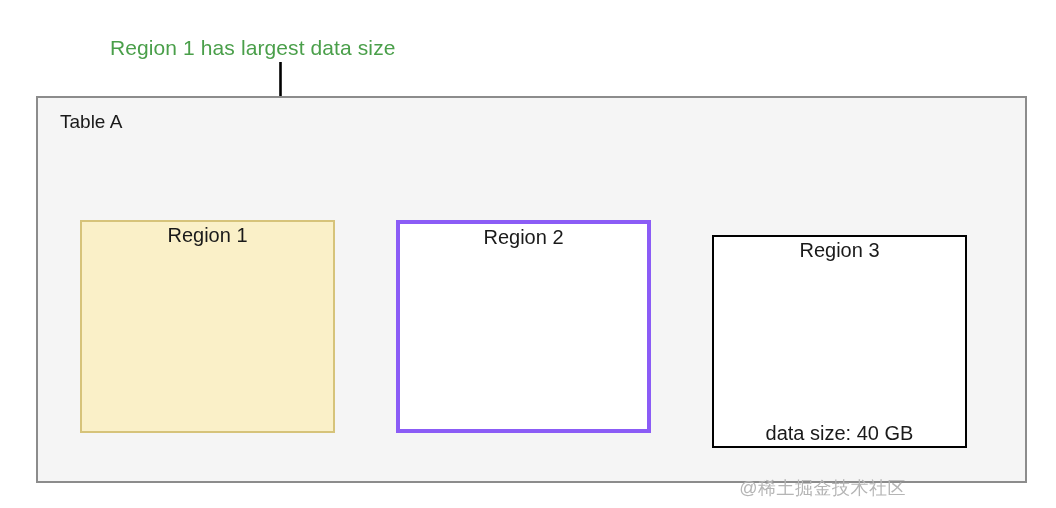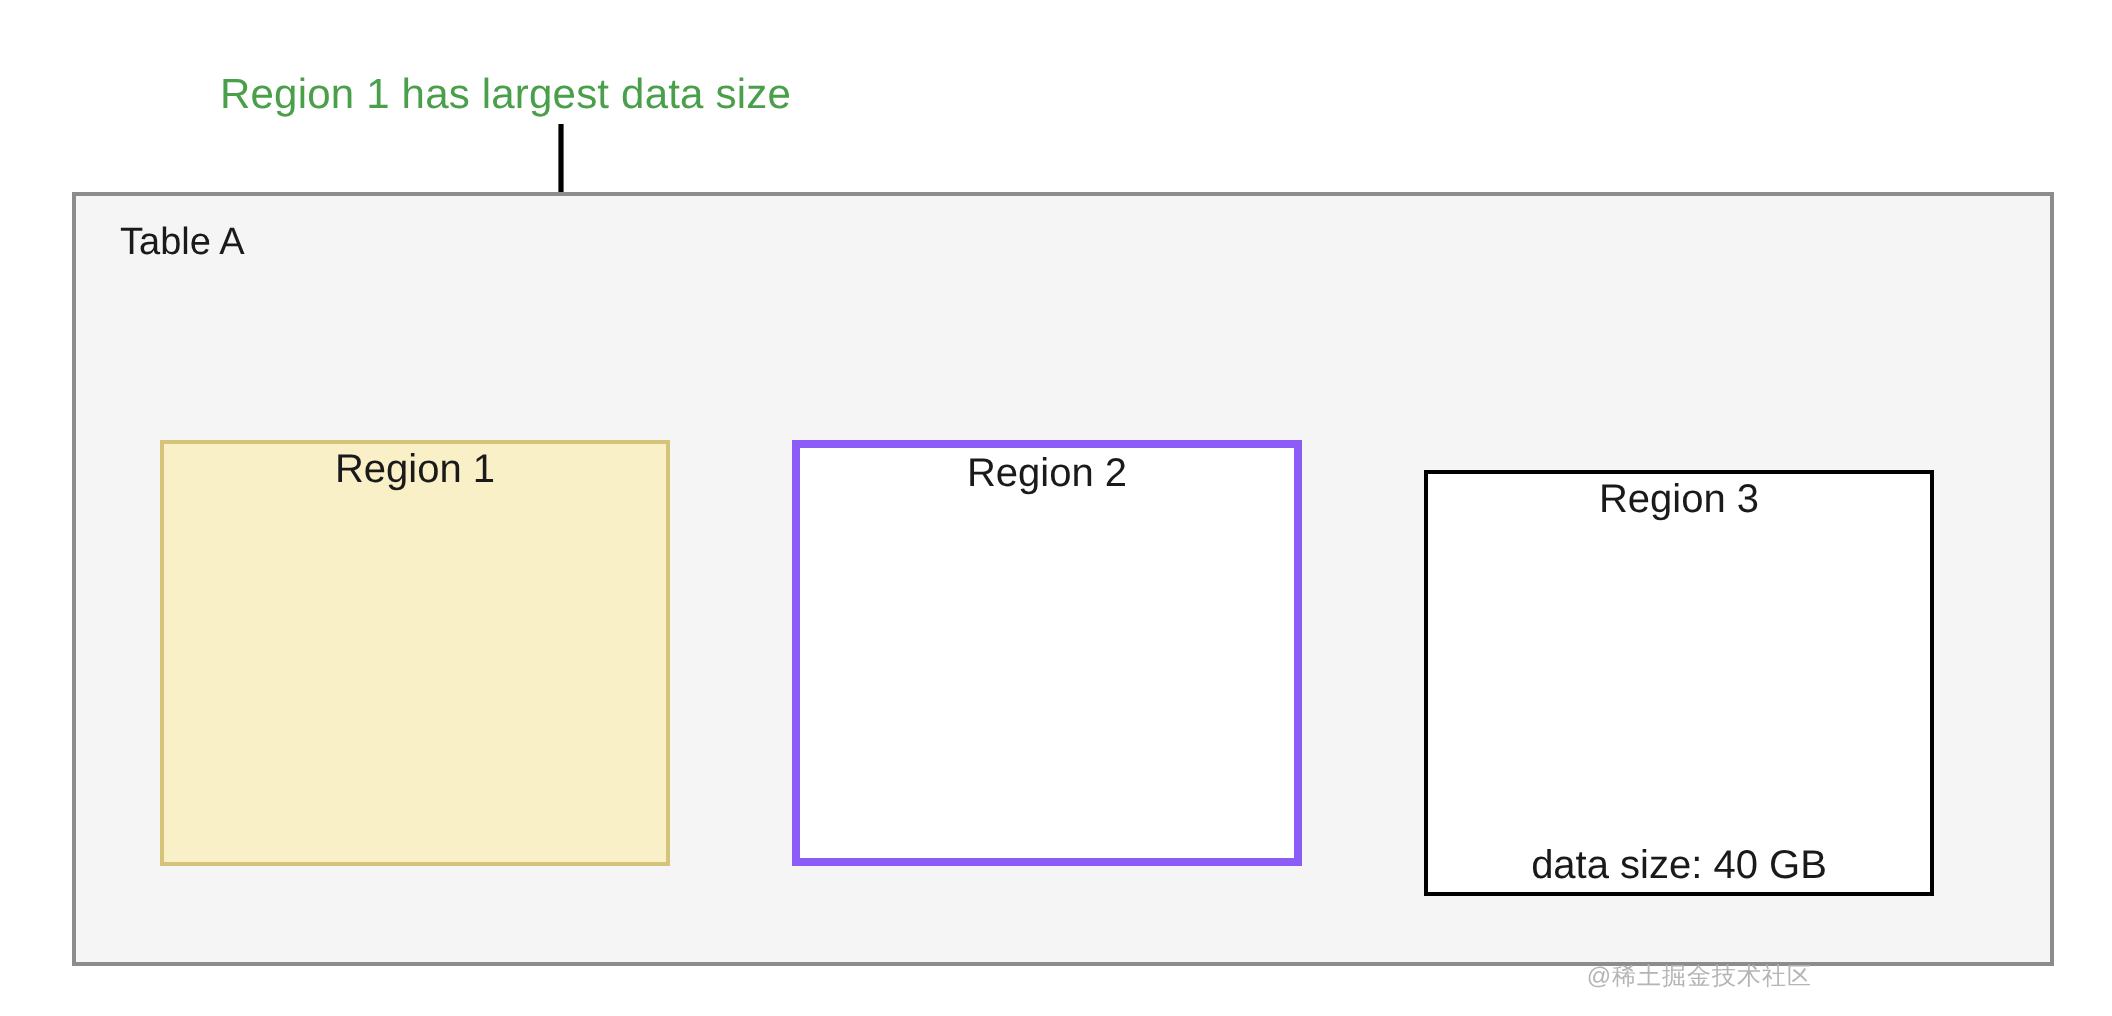--- a/index.html
+++ b/index.html
@@ -103,21 +103,21 @@
     line-height: 26px;
     color: #1a1a1a;
     white-space: nowrap;
   }
 
   
   .watermark {
     position: absolute;
     right: 18px;
     bottom: 10px;
-    font-size: 12px;
+    font-size: 18px;
     line-height: 20px;
     color: #b5b5b5;
     white-space: nowrap;
     letter-spacing: 0.5px;
     user-select: none;
   }
 </style>
 </head>
 <body>
 

